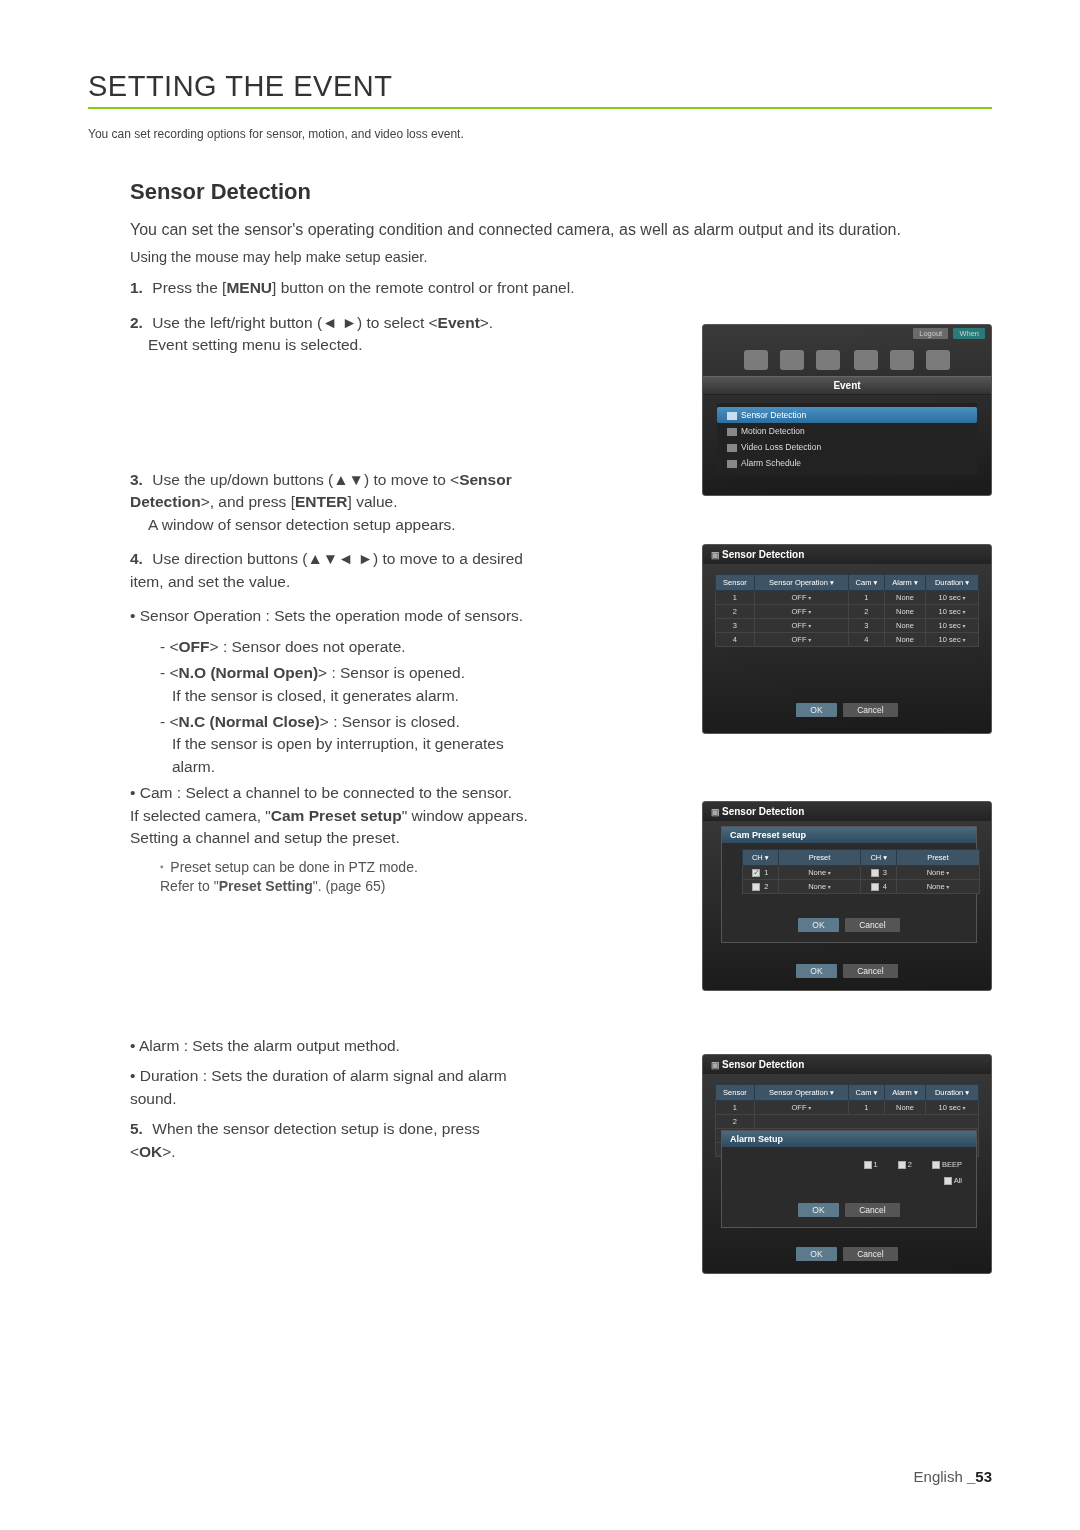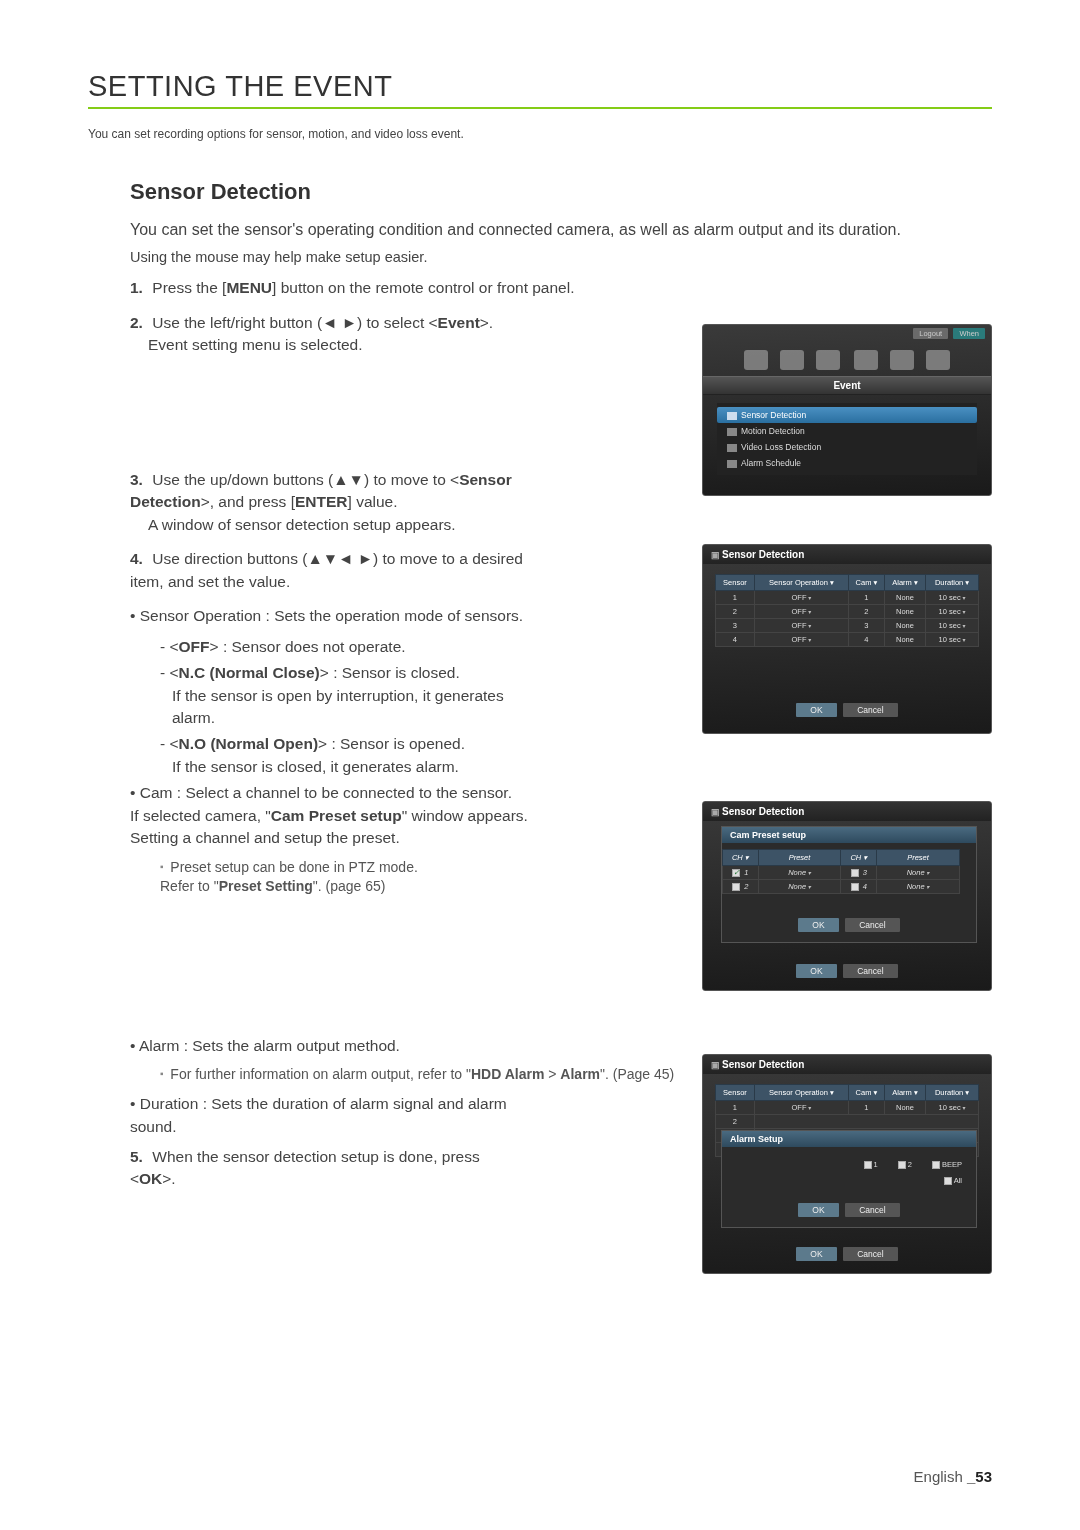--- a/index.html
+++ b/index.html
@@ -123,37 +123,34 @@
       <span class="indent">A window of sensor detection setup appears.</span>
     </div>
 
     <div class="step">
       <span class="num">4.</span>
       <span class="step-body">Use direction buttons (▲▼◄ ►) to move to a desired item, and set the value.</span>
     </div>
 
     <div class="bullet">Sensor Operation : Sets the operation mode of sensors.</div>
     <div class="sub-bullet"><span>&lt;</span><span class="bold">OFF</span><span>&gt; : Sensor does not operate.</span></div>
+    <div class="sub-bullet"><span>&lt;</span><span class="bold">N.O (Normal Open)</span><span>&gt; : Sensor is opened.</span><span class="cont">If the sensor is closed, it generates alarm.</span></div>
     <div class="sub-bullet"><span>&lt;</span><span class="bold">N.C (Normal Close)</span><span>&gt; : Sensor is closed.</span><span class="cont">If the sensor is open by interruption, it generates alarm.</span></div>
-    <div class="sub-bullet"><span>&lt;</span><span class="bold">N.O (Normal Open)</span><span>&gt; : Sensor is opened.</span><span class="cont">If the sensor is closed, it generates alarm.</span></div>
 
     <div class="bullet">
       <span>Cam : Select a channel to be connected to the sensor.</span><br>
       <span>If selected camera, "</span><span class="bold">Cam Preset setup</span><span>" window appears.</span><br>
       <span>Setting a channel and setup the preset.</span>
     </div>
     <div class="tip"><span>Preset setup can be done in PTZ mode.</span><br><span>Refer to "</span><span class="bold">Preset Setting</span><span>". (page 65)</span></div>
   </div>
 
   <div style="height:130px;"></div>
 
   <div class="bullet">Alarm : Sets the alarm output method.</div>
-  <div class="tip">
-    <span>For further information on alarm output, refer to "</span><span class="bold">HDD Alarm</span><span> &gt; </span><span class="bold">Alarm</span><span>". (Page 45)</span>
-  </div>
 
   <div class="left-col">
     <div class="bullet">Duration : Sets the duration of alarm signal and alarm sound.</div>
     <div class="step">
       <span class="num">5.</span>
       <span class="step-body">
         <span>When the sensor detection setup is done, press &lt;</span><span class="bold">OK</span><span>&gt;.</span>
       </span>
     </div>
   </div>
@@ -221,21 +218,21 @@
     <div class="btnrow">
       <span class="btn-s">OK</span>
       <span class="btn-s gray">Cancel</span>
     </div>
   </div>
 
   <div class="fig fig3">
     <div class="panel-title">Sensor Detection</div>
     <div class="overlay" style="top:24px;">
       <div class="sub-t">Cam Preset setup</div>
-      <table class="table" style="margin:6px 0; width:calc(100% - 16px);font-style:italic;">
+      <table class="table" style="margin:6px 20px; width:calc(100% - 16px);">
         <tbody>
             <tr>
           <th style="width:15%">CH ▾</th>
           <th style="width:35%">Preset</th>
           <th style="width:15%">CH ▾</th>
           <th style="width:35%">Preset</th>
         </tr>
         <tr>
           <td><span class="chk on"></span> <span class="cb-label">1</span></td>
           <td><span>None</span><span class="drop"></span></td>

